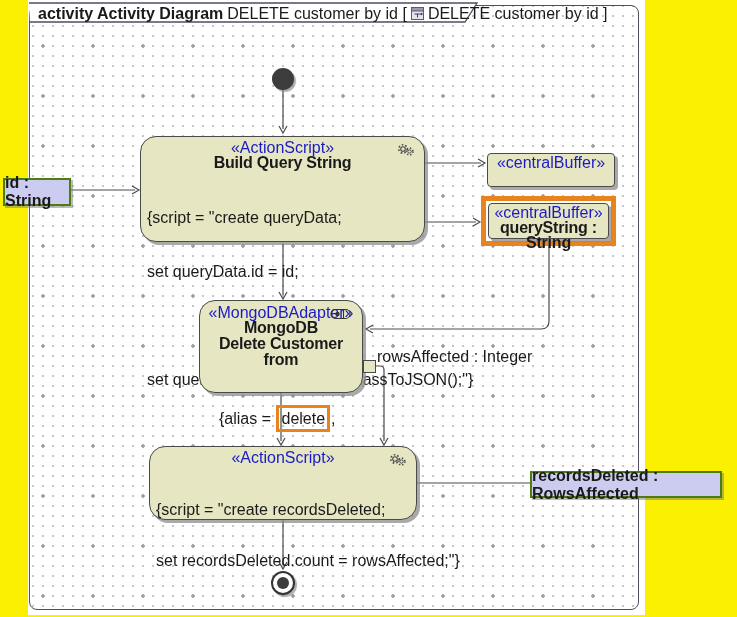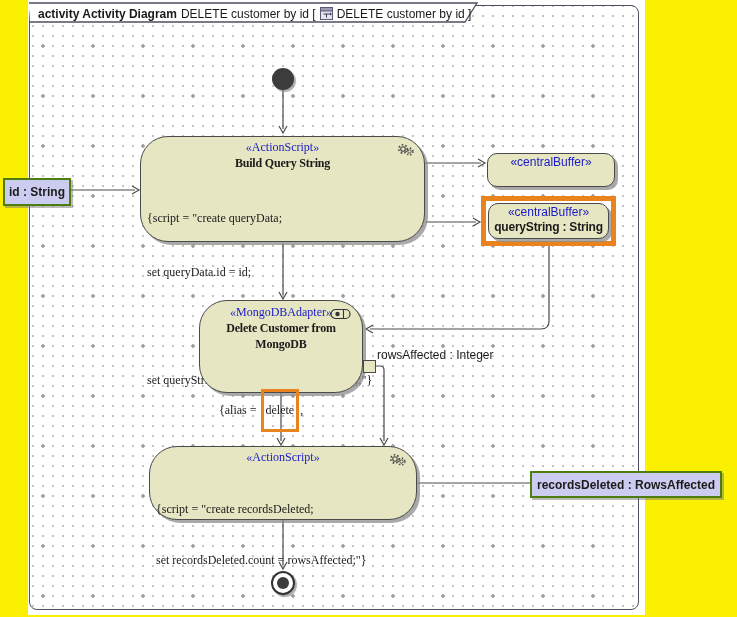--- a/index.html
+++ b/index.html
@@ -9,21 +9,21 @@
     --param-fill:#ccccf1;
     --stereotype-blue:#1a1ac8;
     --frame-border:#4f4f5f;
     --edge-color:#4a4a4a;
   }
   html,body{margin:0;padding:0;}
   .stage{
     position:relative;width:737px;height:617px;overflow:hidden;
     background:var(--desktop-yellow);
     font-family:"Liberation Sans","DejaVu Sans",sans-serif;
-    font-size:12px;color:#1a1a1a;
+    font-size:16px;color:#1a1a1a;
   }
   .canvas-white{position:absolute;left:28px;top:0;width:617px;height:615px;background:#ffffff;}
   .frame{
     position:absolute;left:29px;top:5px;width:608px;height:603px;
     border:1.5px solid var(--frame-border);border-radius:8px;background:#ffffff;
     background-image:
       radial-gradient(circle,#9f9f9f 1.5px,transparent 2px),
       radial-gradient(circle,#c4c4c4 1px,transparent 1.3px);
     background-size:50px 50px,10px 10px;
     background-position:-12px 15px,-2px -5px;
@@ -32,30 +32,30 @@
   .tab-text{
     position:absolute;left:38px;top:6px;z-index:4;height:15px;
     display:flex;align-items:center;gap:4px;white-space:pre;
   }
   .tab-text .kw{font-weight:bold;}
   .node{
     position:absolute;z-index:4;background:var(--node-fill);
     border:1.2px solid #4a4a4a;box-shadow:3px 3px 0 rgba(140,140,140,.75);
     text-align:center;
   }
-  .action{border-radius:28px;font-family:Liberation Serif, serif;}
-  .buffer{border-radius:10px;}
+  .action{border-radius:16px;}
+  .buffer{border-radius:4px;}
   .stereo{color:var(--stereotype-blue);line-height:15px;margin-top:3px;}
   .node-name{font-weight:bold;line-height:16px;letter-spacing:-0.2px;}
   .body{text-align:left;padding-left:6px;margin-top:2px;line-height:18px;white-space:pre;}
   .body .body-line{min-height:18px;}
   .mongo-body{text-align:left;margin:3px 0 0 19px;line-height:17px;white-space:pre;}
   .hl{
     display:inline-block;border:3px solid var(--selection-orange);
-    padding:12px 2px;margin:0 1px;line-height:13px;
+    padding:4px 2px;margin:0 1px;line-height:13px;
   }
   .corner-icon{position:absolute;top:6px;right:8px;}
   .param{
     position:absolute;z-index:5;background:var(--param-fill);
     border:2px solid #4d7c0f;font-weight:bold;
     display:flex;align-items:center;justify-content:center;
     box-shadow:2px 2px 0 rgba(120,120,120,.5);
   }
   .selection{
     position:absolute;left:481px;top:196px;z-index:4;
@@ -162,22 +162,22 @@
     </div>
   </div>
 
   <div class="node action" style="left:199px;top:300px;width:162px;height:91px;">
     <svg class="corner-icon" width="22" height="12" style="top:7px;right:10px;">
       <rect x="1" y="1.5" width="19" height="9" rx="4.5" fill="none" stroke="#333" stroke-width="1.2"></rect>
       <circle cx="7.5" cy="6" r="2.2" fill="#333"></circle>
       <line x1="13.5" y1="2" x2="13.5" y2="10" stroke="#333" stroke-width="1.1"></line>
     </svg>
     <div class="stereo" style="margin-top:4px;">«MongoDBAdapter»</div>
+    <div class="node-name">MongoDB</div>
     <div class="node-name">Delete Customer from</div>
-    <div class="node-name">MongoDB</div>
     <div class="mongo-body">
       <div><span>{alias = </span><span class="hl">delete</span><span>,</span></div>
       <div>alias = CustomerDB}</div>
     </div>
   </div>
 
   <div class="pin"></div>
   <div class="pin-label">rowsAffected : Integer</div>
 
   <div class="node action" style="left:149px;top:446px;width:266px;height:72px;">

